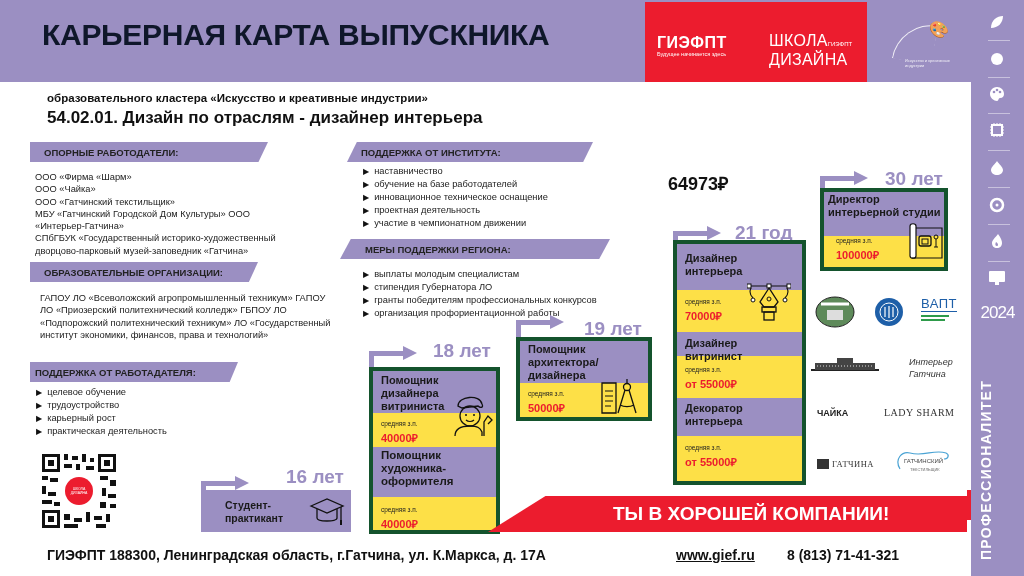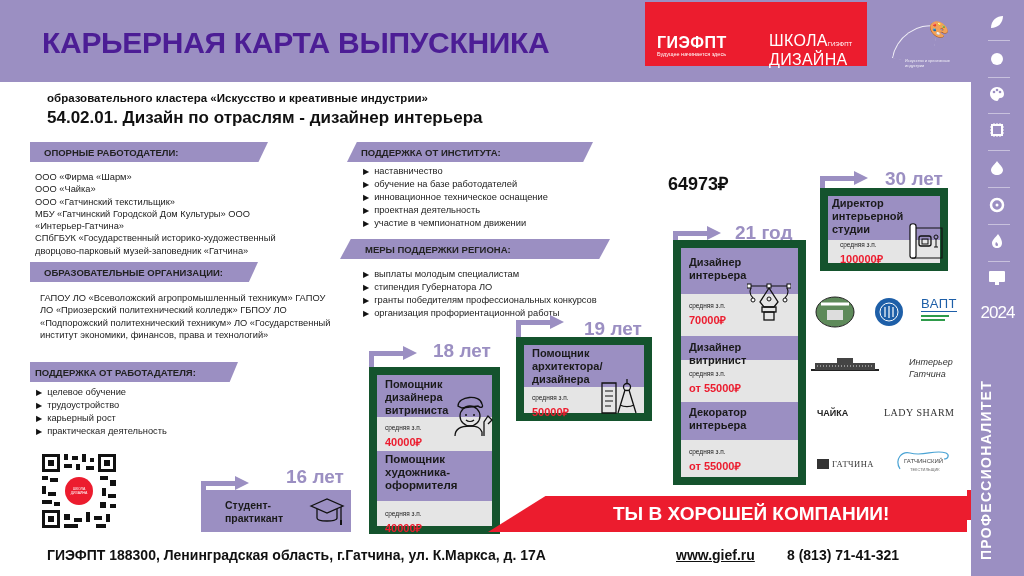--- a/index.html
+++ b/index.html
@@ -1,22 +1,22 @@
 <!DOCTYPE html>
 <html><head>
 <meta charset="utf-8">
 <style>
   * { box-sizing: border-box; margin: 0; padding: 0; }
   html, body { width: 1024px; height: 576px; overflow: hidden; background: #fff; font-family: "Liberation Sans", sans-serif; color: #222; }
   .page { position: relative; width: 1024px; height: 576px; background: #fff; }
 
   
   .header { position: absolute; left: 0; top: 0; width: 1024px; height: 82px; background: #9b8fc2; }
-  .header-title { position: absolute; left: 42px; top: 26px; font-size: 30px; font-weight: bold; color: #4c1d95; letter-spacing: -0.3px; }
-  .red-logo-block { position: absolute; left: 645px; top: 2px; width: 222px; height: 64px; background: #ec1c2e; }
+  .header-title { position: absolute; left: 42px; top: 18px; font-size: 30px; font-weight: bold; color: #0f172a; letter-spacing: -0.3px; }
+  .red-logo-block { position: absolute; left: 645px; top: 2px; width: 222px; height: 80px; background: #ec1c2e; }
   .gief-logo { position: absolute; left: 12px; top: 33px; color: #fff; }
   .gief-logo .name { font-size: 16px; font-weight: bold; letter-spacing: 0.5px; line-height: 16px; }
   .gief-logo .tag { font-size: 5.5px; line-height: 7px; }
   .school-logo { position: absolute; left: 124px; top: 31px; color: #fff; line-height: 15px; }
   .school-logo .l1 { font-size: 16px; letter-spacing: 0.3px; }
   .school-logo .l1 small { font-size: 6px; letter-spacing: 0; }
   .school-logo .l2 { font-size: 16px; letter-spacing: 0.3px; }
   .prof-logo { position: absolute; left: 895px; top: 18px; width: 70px; height: 56px; color: #fff; }
   .prof-logo .arc { position: absolute; left: 0; top: 4px; width: 40px; height: 40px; border-left: 1.5px solid #fff; border-top: 1.5px solid #fff; border-radius: 40px 0 0 0; transform: rotate(10deg); opacity: .85; }
   .prof-logo .palette { position: absolute; left: 34px; top: 2px; font-size: 16px; }
@@ -43,21 +43,21 @@
   .bullets li::before { content: "\25B6"; font-size: 8px; margin-right: 5px; color: #111; }
 
   
   .avg-label { position: absolute; left: 668px; top: 110px; width: 130px; font-size: 11px; font-weight: bold; line-height: 15px; color: #111; }
   .avg-value { position: absolute; left: 668px; top: 171px; font-size: 18px; font-weight: bold; color: #111; }
 
   
   .step-arrow { position: absolute; border-left: 5px solid #9b8fc2; border-top: 5px solid #9b8fc2; }
   .step-arrow::after { content: ""; position: absolute; right: -12px; top: -10px; border-left: 14px solid #9b8fc2; border-top: 7.5px solid transparent; border-bottom: 7.5px solid transparent; }
   .age { position: absolute; font-size: 19px; font-weight: bold; color: #9b8fc2; white-space: nowrap; }
-  .card { position: absolute; border: 8px solid #14532d; background: #e5e5e5; }
+  .card { position: absolute; border: 4px solid #14532d; background: #fde047; }
   .card-head { background: #9b8fc2; padding: 5px 8px 4px 8px; font-size: 11px; font-weight: bold; line-height: 13px; color: #1a1a1a; }
   .card-body { padding: 6px 8px; }
   .card-body .sal-label { font-size: 6.5px; color: #222; line-height: 10px; }
   .card-body .sal { font-size: 11px; font-weight: bold; color: #ec1c2e; line-height: 14px; margin-top: 2px; }
   .icon-svg { position: absolute; }
 
   
   .logo-item { position: absolute; color: #333; }
   
   .qr { position: absolute; left: 40px; top: 452px; width: 78px; height: 78px; }

